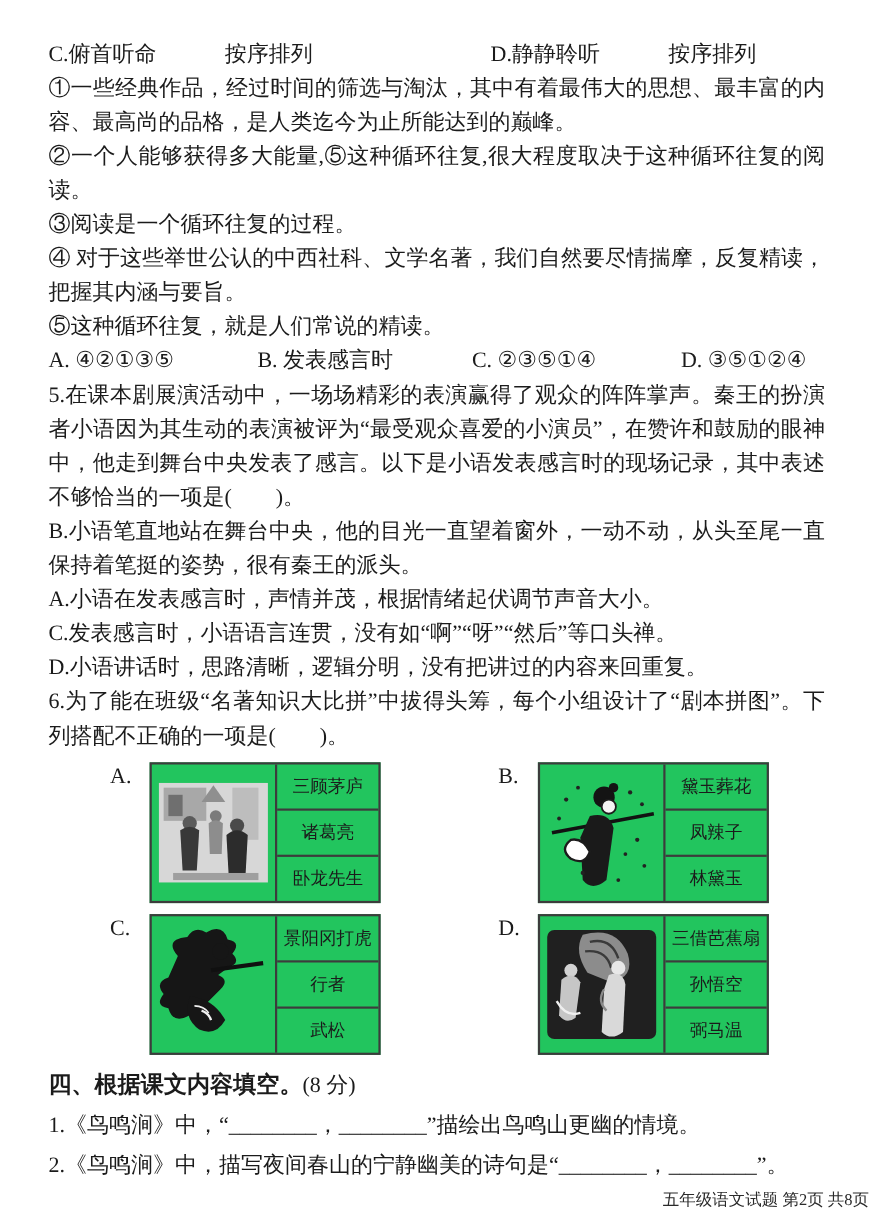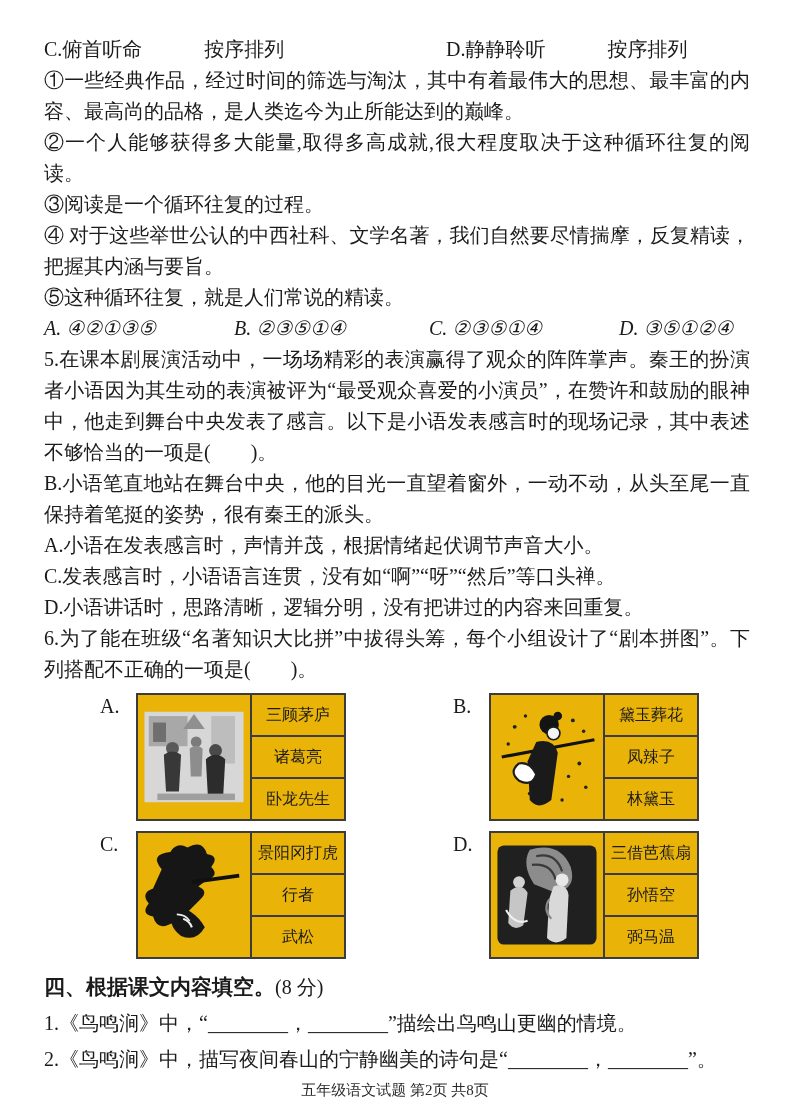--- a/index.html
+++ b/index.html
@@ -13,63 +13,63 @@
   p{margin:0;}
   .ln{font-size:20px;line-height:31px;}
   .para{font-size:20px;line-height:31px;text-align:justify;text-justify:inter-ideograph;}
   
   .dual{display:flex;}
   .pair{display:flex;}
   .pair-left{width:402px;}
   .pair .val{margin-left:62px;}
   
   .choices-row{display:flex;font-size:20px;line-height:31px;}
-  .choices-row span{display:inline-block;font-style:italic;}
+  .choices-row span{display:inline-block;}
   .choices-row .c1{width:190px;}
   .choices-row .c2{width:195px;}
   .choices-row .c3{width:190px;}
   
   .opt-grid{display:grid;grid-template-columns:1fr 1fr;column-gap:0;row-gap:10px;margin-top:8px;}
   .opt{display:flex;align-items:flex-start;padding-left:56px;}
   .opt-label{width:36px;font-size:20px;padding-top:2px;flex:none;}
-  .opt-table{display:flex;border:2px solid #3c3c3c;width:206px;height:124px;background:#eab308;flex:none;}
+  .opt-table{display:flex;border:2px solid #3c3c3c;width:206px;height:124px;background:#22c55e;flex:none;}
   .opt-img{width:112px;flex:none;border-right:2px solid #3c3c3c;display:flex;align-items:center;justify-content:center;overflow:hidden;}
   .opt-rows{flex:1;display:flex;flex-direction:column;}
   .opt-row{flex:1;display:flex;align-items:center;justify-content:center;font-size:16px;border-bottom:2px solid #3c3c3c;white-space:nowrap;}
   .opt-row:last-child{border-bottom:none;}
   
   .sec-heading{font-family:"Liberation Sans","DejaVu Sans",sans-serif;font-weight:700;font-size:21px;line-height:36px;margin-top:10px;}
   .sec-heading .pts{font-family:"Liberation Serif","DejaVu Serif",serif;font-weight:400;font-size:20px;}
   .fill-item{font-size:20px;line-height:36px;}
-  .footer{position:absolute;left:0;bottom:18px;width:100%;text-align:center;font-size:15px;color:#2a2a2a;}
+  .footer{position:absolute;left:0;bottom:18px;width:100%;text-align:right;font-size:15px;color:#2a2a2a;}
 </style>
 </head>
 <body>
 
 <div class="page">
 
   <div class="dual ln">
     <span class="pair pair-left">
       <span>C.俯首听命</span>
       <span class="val">按序排列</span>
     </span>
     <span class="pair">
       <span>D.静静聆听</span>
       <span class="val">按序排列</span>
     </span>
   </div>
 
   <p class="para">①一些经典作品，经过时间的筛选与淘汰，其中有着最伟大的思想、最丰富的内容、最高尚的品格，是人类迄今为止所能达到的巅峰。</p>
-  <p class="para">②一个人能够获得多大能量,取得多高成就,很大程度取决于这种循环往复的阅读。</p>
+  <p class="para">②一个人能够获得多大能量,⑤这种循环往复,很大程度取决于这种循环往复的阅读。</p>
   <p class="para">③阅读是一个循环往复的过程。</p>
   <p class="para">④ 对于这些举世公认的中西社科、文学名著，我们自然要尽情揣摩，反复精读，把握其内涵与要旨。</p>
   <p class="para">⑤这种循环往复，就是人们常说的精读。</p>
   <div class="choices-row">
     <span class="c1">A. ④②①③⑤</span>
-    <span class="c2">B. ②③⑤①④</span>
+    <span class="c2">B. 发表感言时</span>
     <span class="c3">C. ②③⑤①④</span>
     <span class="c4">D. ③⑤①②④</span>
   </div>
 
   <p class="para">5.在课本剧展演活动中，一场场精彩的表演赢得了观众的阵阵掌声。秦王的扮演者小语因为其生动的表演被评为“最受观众喜爱的小演员”，在赞许和鼓励的眼神中，他走到舞台中央发表了感言。以下是小语发表感言时的现场记录，其中表述不够恰当的一项是(　　)。</p>
   <p class="para">B.小语笔直地站在舞台中央，他的目光一直望着窗外，一动不动，从头至尾一直保持着笔挺的姿势，很有秦王的派头。</p>
   <p class="para">A.小语在发表感言时，声情并茂，根据情绪起伏调节声音大小。</p>
   <p class="para">C.发表感言时，小语语言连贯，没有如“啊”“呀”“然后”等口头禅。</p>
   <p class="para">D.小语讲话时，思路清晰，逻辑分明，没有把讲过的内容来回重复。</p>
 

